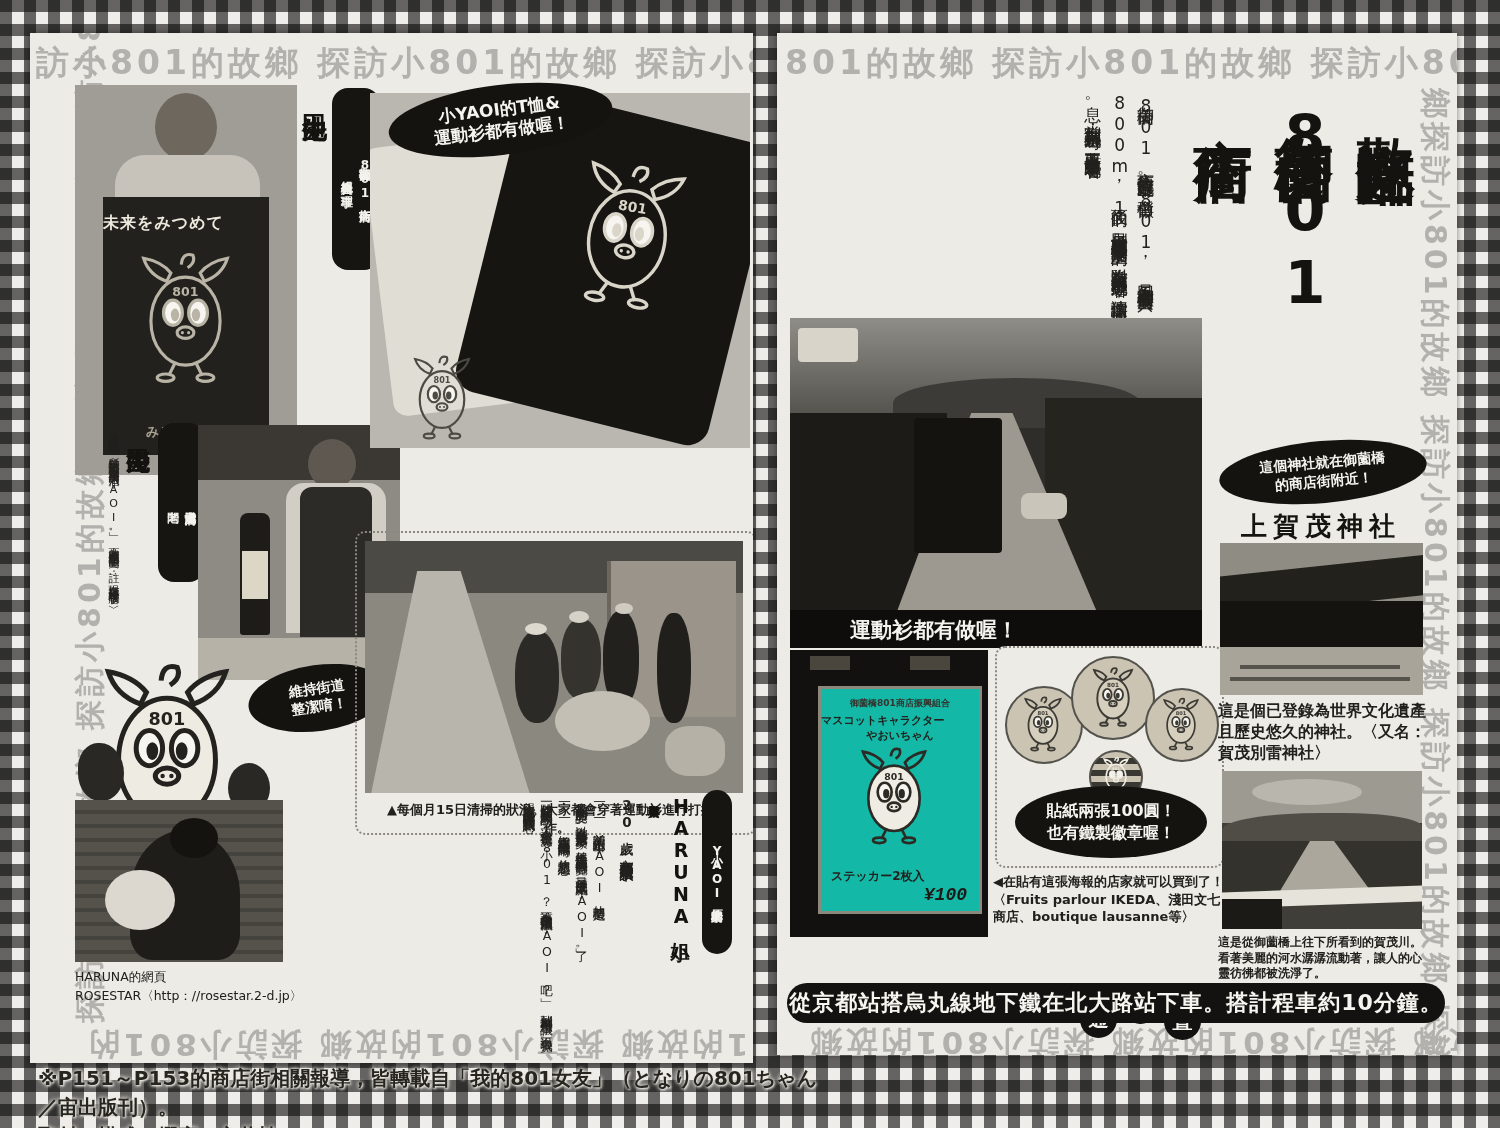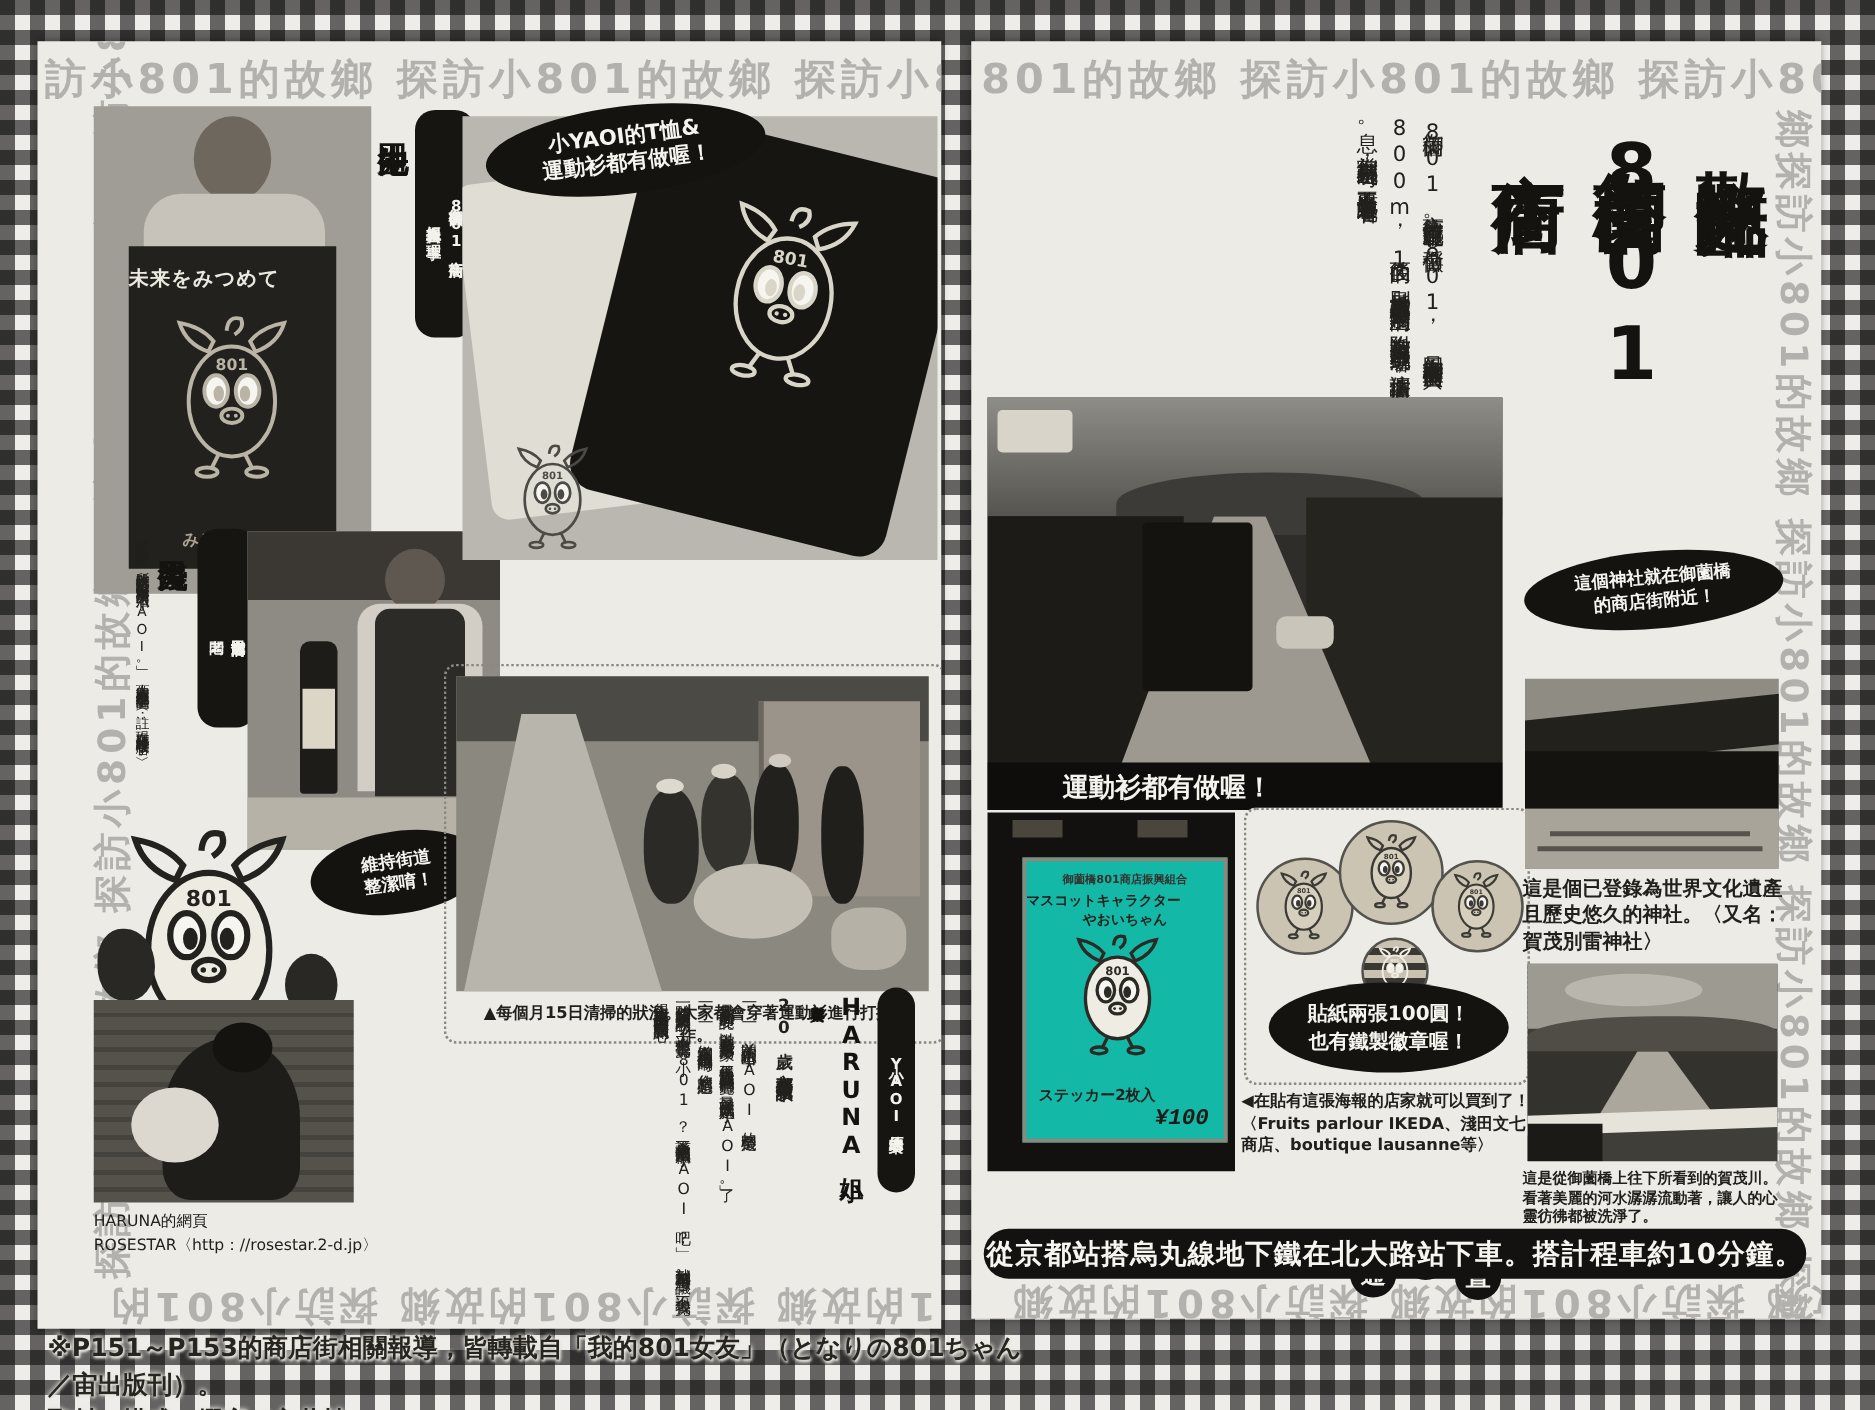--- a/index.html
+++ b/index.html
@@ -219,20 +219,21 @@
             <use href="#mascot-sym" fill="none" stroke="currentColor" stroke-width="5"></use>
           </svg>
       </div>
       <div class="bubble" style="left:18px;top:138px;width:192px;height:72px;font-size:16px;line-height:1.35;">貼紙兩張100圓！
 也有鐵製徽章喔！</div>
     </div>
     <div class="caption" style="left:216px;top:840px;width:238px;font-size:13px;font-weight:bold;line-height:1.35;">◀在貼有這張海報的店家就可以買到了！〈Fruits parlour IKEDA、淺田文七商店、boutique lausanne等〉</div>
 
     <div class="bubble" style="left:442px;top:408px;width:208px;height:62px;font-size:14px;transform:rotate(-5deg);line-height:1.35;">這個神社就在御薗橋
 的商店街附近！</div>
+    <div class="sect-title" style="left:443px;top:476px;width:202px;font-size:26px;letter-spacing:6px;">上賀茂神社</div>
     <div class="photo" style="left:443px;top:510px;width:203px;height:152px;background:#8f8c84;">
       <div class="shape" style="left:-10px;top:22px;width:240px;height:40px;background:#23211c;transform:rotate(-6deg);"></div>
       <div class="shape" style="left:0;top:58px;width:100%;height:46px;background:#151310;"></div>
       <div class="shape" style="left:0;bottom:0;width:100%;height:48px;background:#a8a49a;"></div>
       <div class="shape" style="left:10px;bottom:14px;width:180px;height:4px;background:#55534c;"></div>
       <div class="shape" style="left:20px;bottom:26px;width:160px;height:4px;background:#55534c;"></div>
     </div>
     <div class="caption" style="left:441px;top:668px;width:208px;font-size:16px;font-weight:bold;line-height:1.3;">這是個已登錄為世界文化遺產且歷史悠久的神社。〈又名：賀茂別雷神社〉</div>
     <div class="photo" style="left:445px;top:738px;width:200px;height:158px;background:#403e39;">
       <div class="shape" style="left:0;top:0;width:100%;height:52px;background:#9d9a92;"></div>

